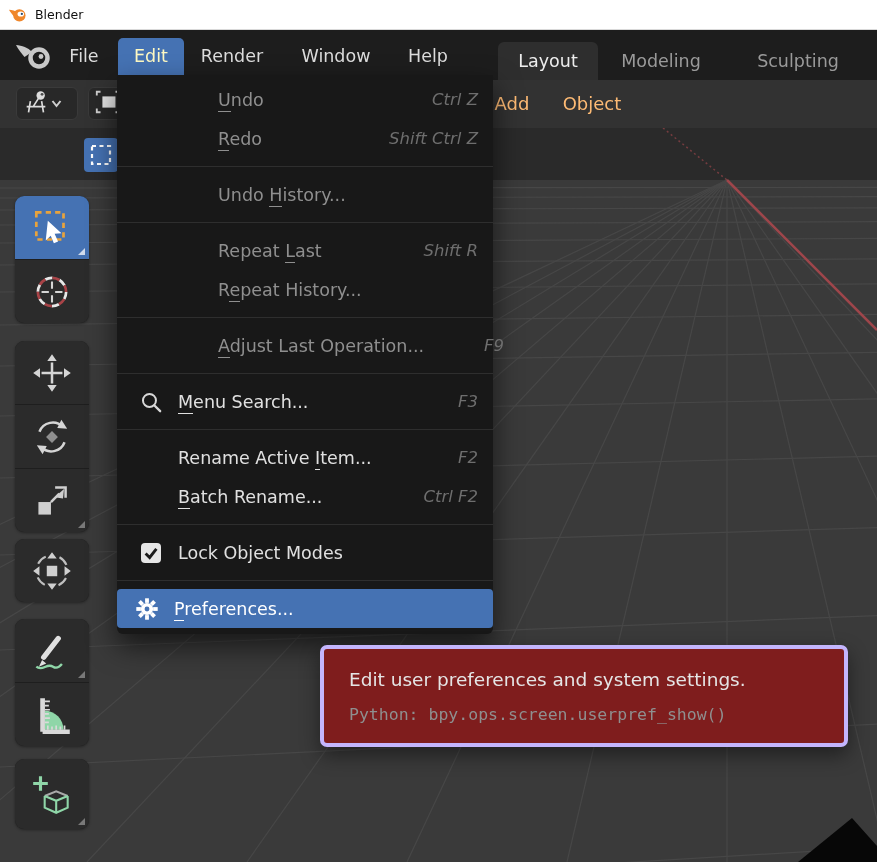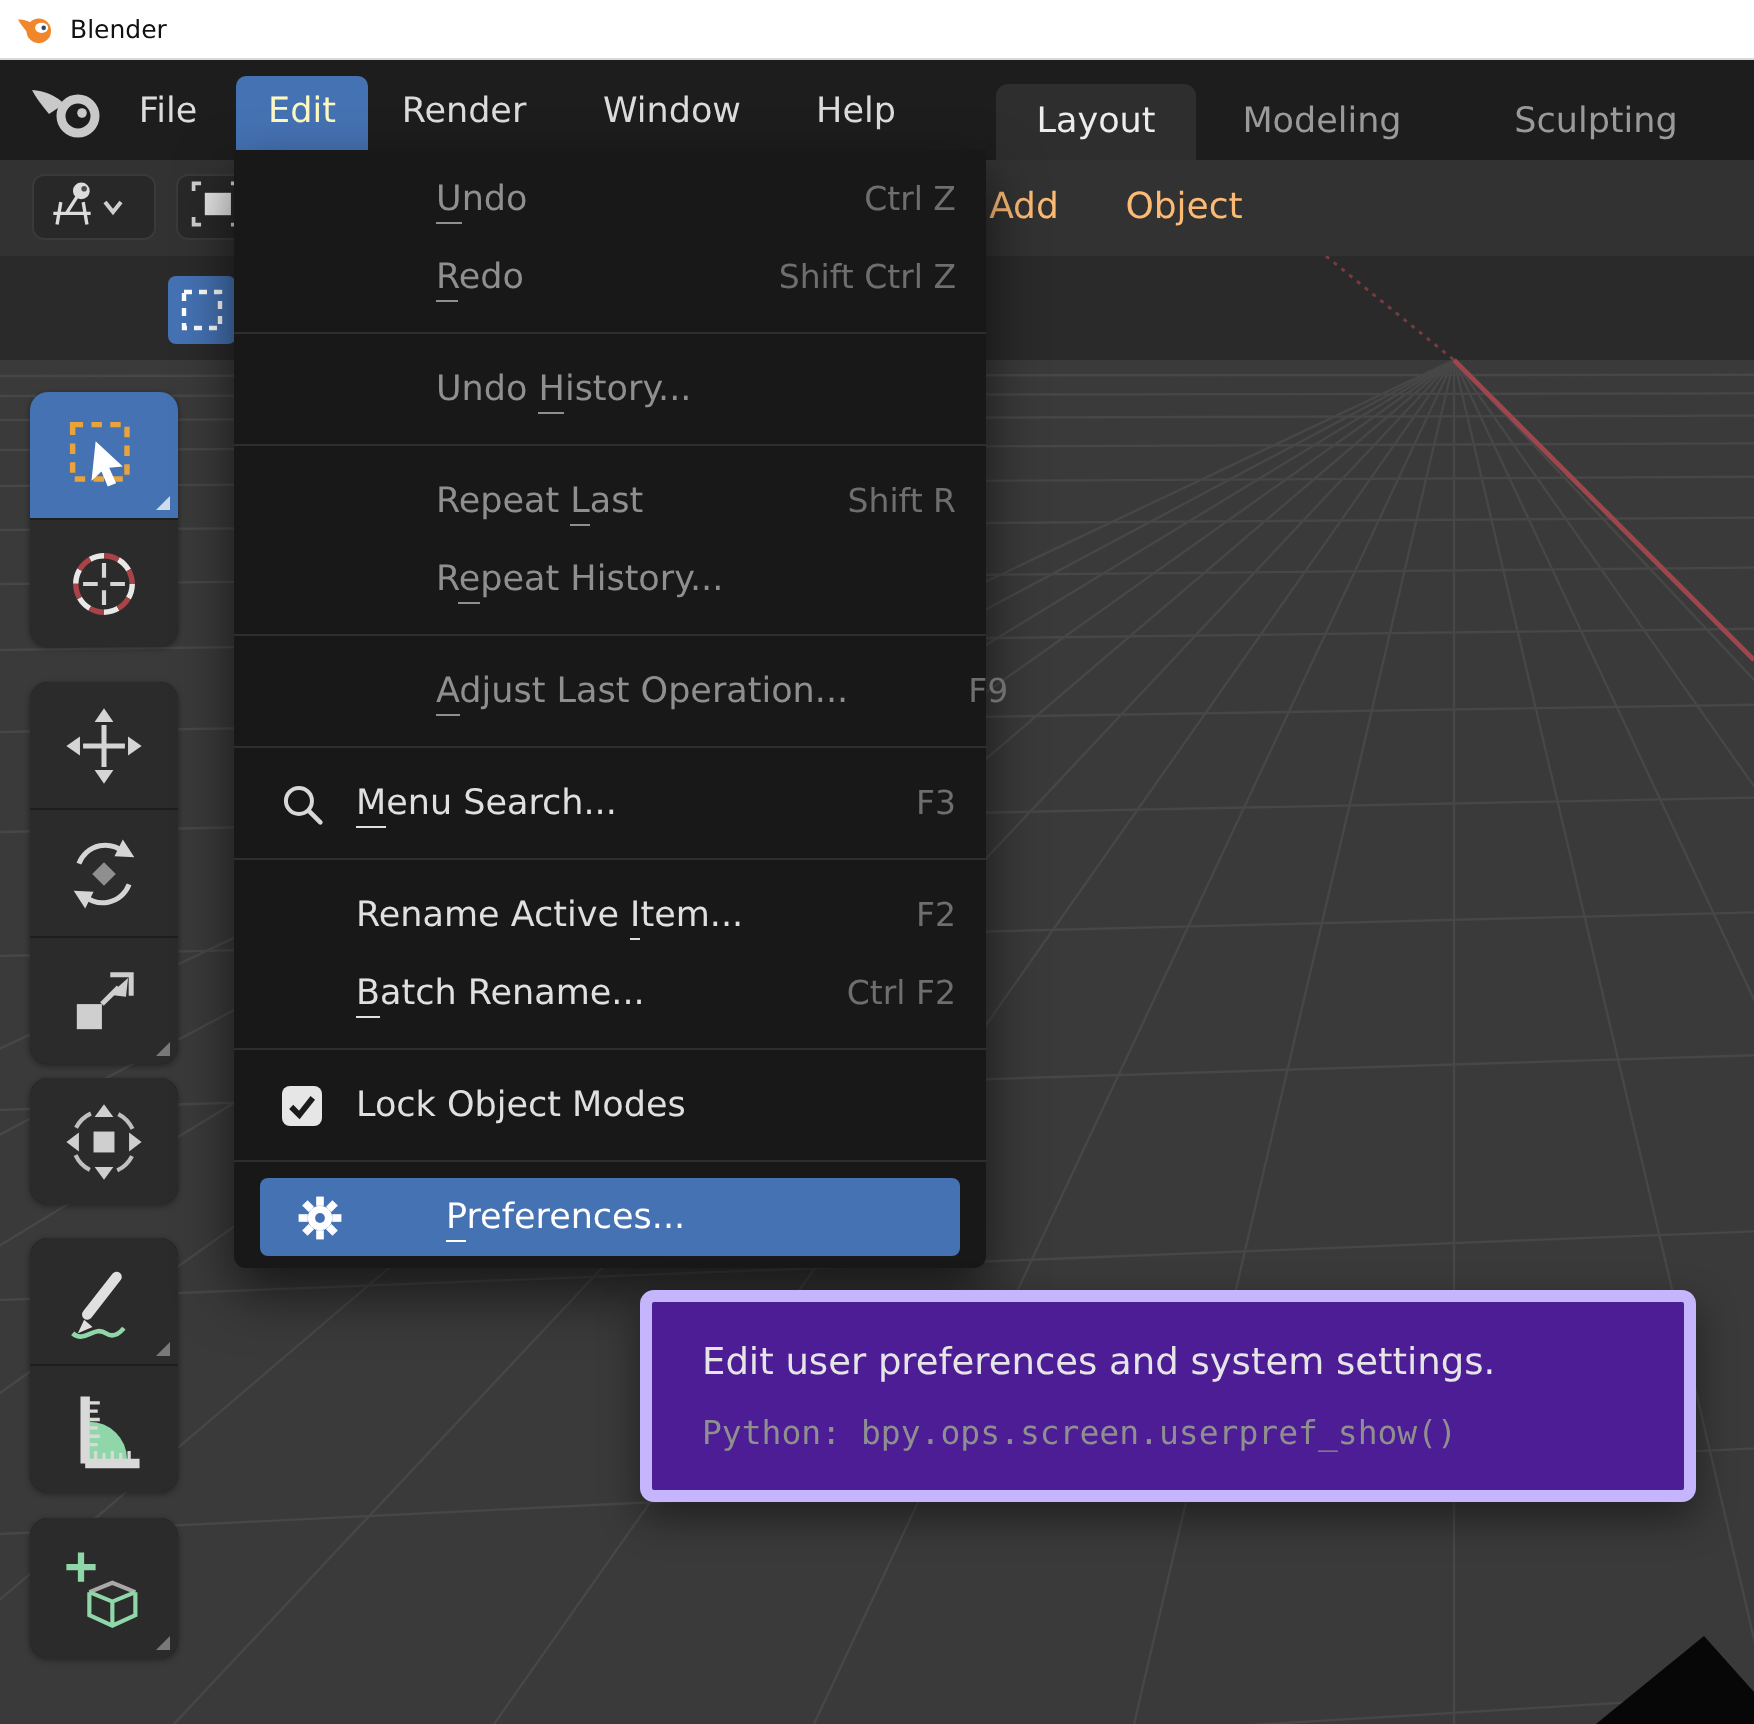--- a/index.html
+++ b/index.html
@@ -44,31 +44,31 @@
   .tbtn.active.sub::after{border-bottom-color:rgba(255,255,255,.75);}
   
   .edit-menu{position:absolute;left:117px;top:75px;width:376px;background:#181818;
     border-radius:0 0 6px 6px;padding:5px 0 6px 0;box-sizing:border-box;
     box-shadow:0 12px 28px rgba(0,0,0,.6);z-index:10;}
   .menu-item{height:39px;display:flex;align-items:center;padding:0 15px 0 21px;
     font-size:17.5px;color:#e0e0e0;cursor:default;}
   .menu-item .mi-icon{width:26px;height:26px;margin-right:14px;display:flex;
     align-items:center;justify-content:center;flex:none;}
   .menu-item .mi-label{white-space:pre;}
-  .menu-item .mi-shortcut{margin-left:auto;font-size:16.5px;color:#6e6e6e;padding-left:20px;}
+  .menu-item .mi-shortcut{margin-left:auto;font-size:16.5px;color:#6e6e6e;padding-left:20px;font-style:italic;}
   .menu-item.disabled{color:#8f8f8f;gap:40px;}
   .menu-item .accel{border-bottom:1.5px solid currentColor;padding-bottom:1px;}
-  .menu-item.highlighted{background:var(--accent);color:#fff;margin:0 13px;
-    padding:0 11px 0 17px;border-radius:4px;gap:36px;}
+  .menu-item.highlighted{background:var(--accent);color:#fff;margin:0 0;
+    padding:0 11px 0 17px;border-radius:4px;}
   .menu-sep{height:1px;background:#2e2e2e;margin:8px 0;}
   .checkbox{width:20px;height:20px;background:#e6e6e6;border-radius:4px;display:flex;
     align-items:center;justify-content:center;}
   
   .tooltip{position:absolute;left:320px;top:645px;width:528px;box-sizing:border-box;
-    background:#4c1d95;border:6px solid #c4b5fd;border-radius:7px;padding:20px 25px 19px 25px;
+    background:#7f1d1d;border:4px solid #c4b5fd;border-radius:7px;padding:20px 25px 19px 25px;
     box-shadow:0 8px 20px rgba(0,0,0,.45);z-index:12;}
   .tt-desc{font-size:18.5px;color:#e5e5e5;margin-bottom:15px;}
   .tt-py{font-family:"DejaVu Sans Mono","Liberation Mono",monospace;font-size:16.5px;color:#8f8f8f;}
 </style>
 </head>
 <body>
 
 <svg class="scene" width="877" height="734" viewBox="0 0 877 734">
   <rect x="0" y="0" width="877" height="52" fill="#2a2a2a"></rect>
   <rect x="0" y="52" width="877" height="682" fill="#3a3a3a"></rect>

